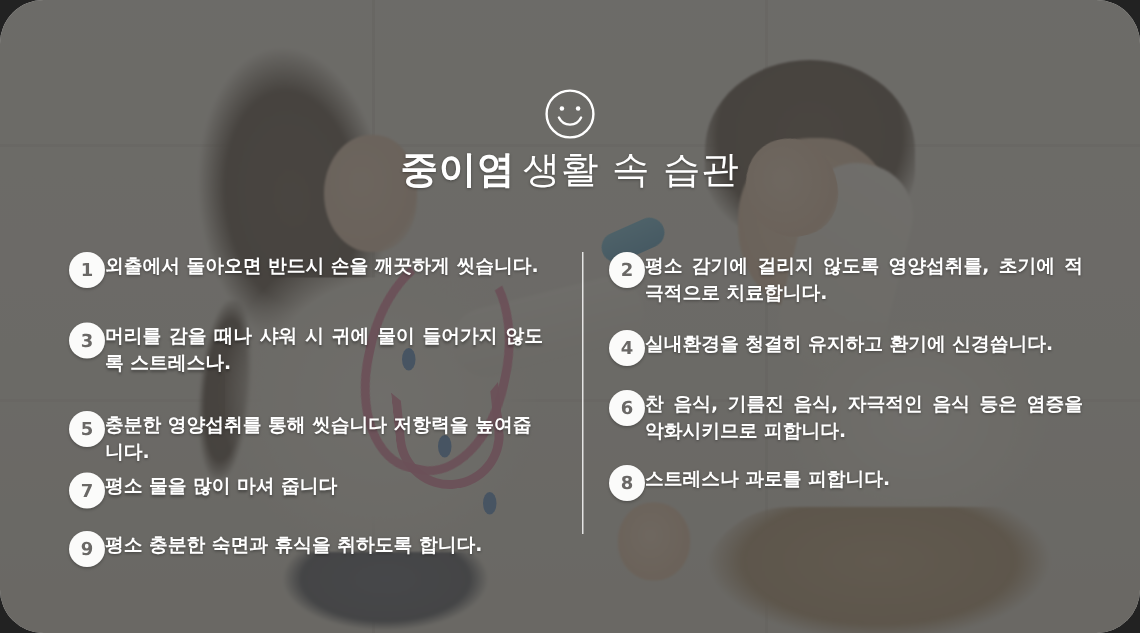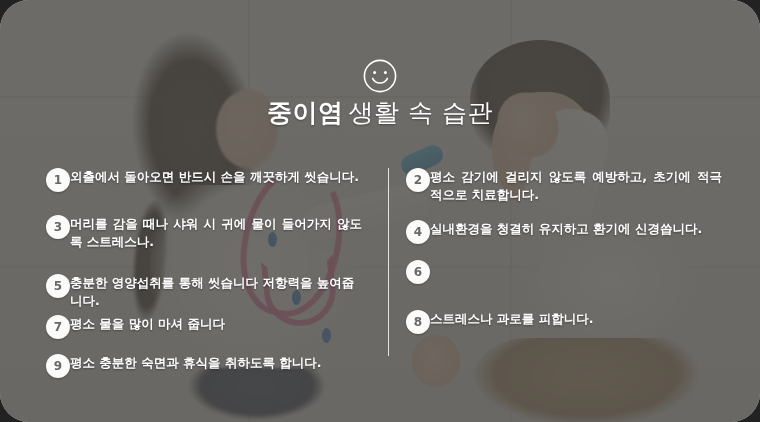--- a/index.html
+++ b/index.html
@@ -334,28 +334,29 @@
         </div>
         <div class="item" style="top: 186px;">
           <div class="num">9</div>
           <div class="txt">평소 충분한 숙면과 휴식을 취하도록 합니다.</div>
         </div>
       </div>
 
     <div class="col col-right" id="col-right">
         <div class="item" style="top: 0px;">
           <div class="num">2</div>
-          <div class="txt justify">평소 감기에 걸리지 않도록 예방하고, 초기에 적극적으로 치료합니다.</div>
+          <div class="txt justify">평소 감기에 걸리지 않도록 영양섭취를, 초기에 적극적으로 치료합니다.</div>
         </div>
         <div class="item" style="top: 52px;">
           <div class="num">4</div>
           <div class="txt">실내환경을 청결히 유지하고 환기에 신경씁니다.</div>
         </div>
         <div class="item" style="top: 92px;">
           <div class="num">6</div>
+          <div class="txt justify">찬 음식, 기름진 음식, 자극적인 음식 등은 염증을 악화시키므로 피합니다.</div>
         </div>
         <div class="item" style="top: 142px;">
           <div class="num">8</div>
           <div class="txt">스트레스나 과로를 피합니다.</div>
         </div>
       </div>
 
   </div>
 </div>
 

